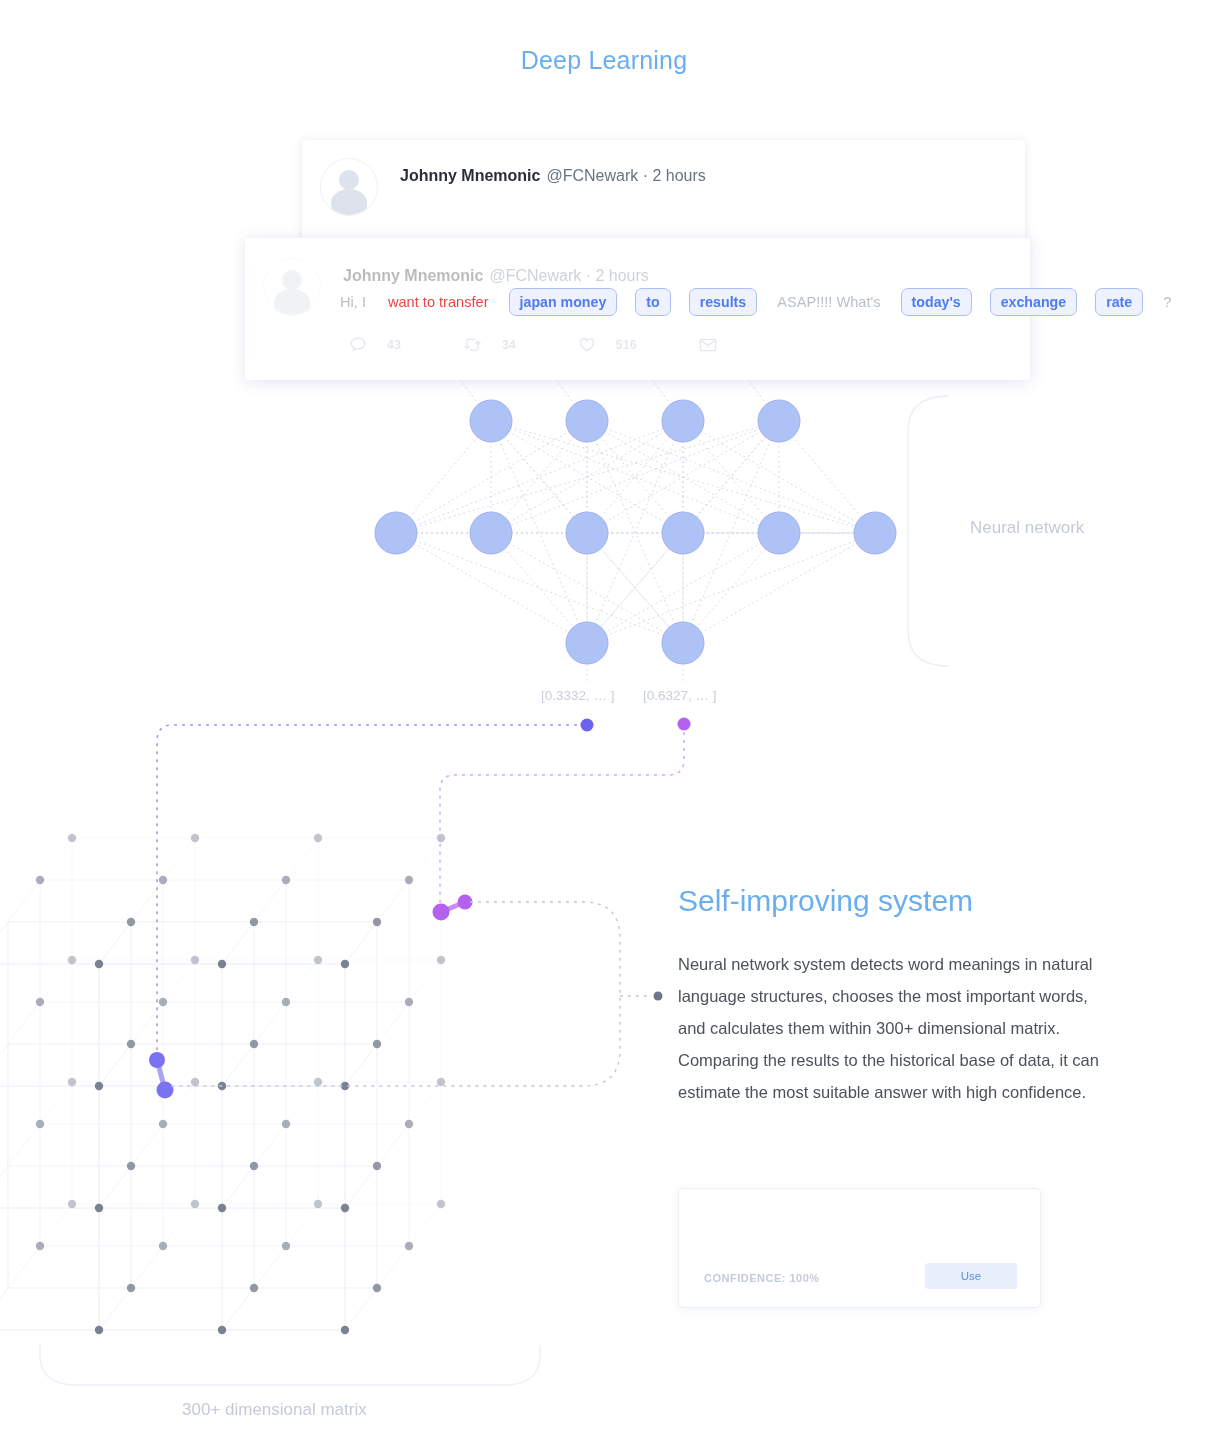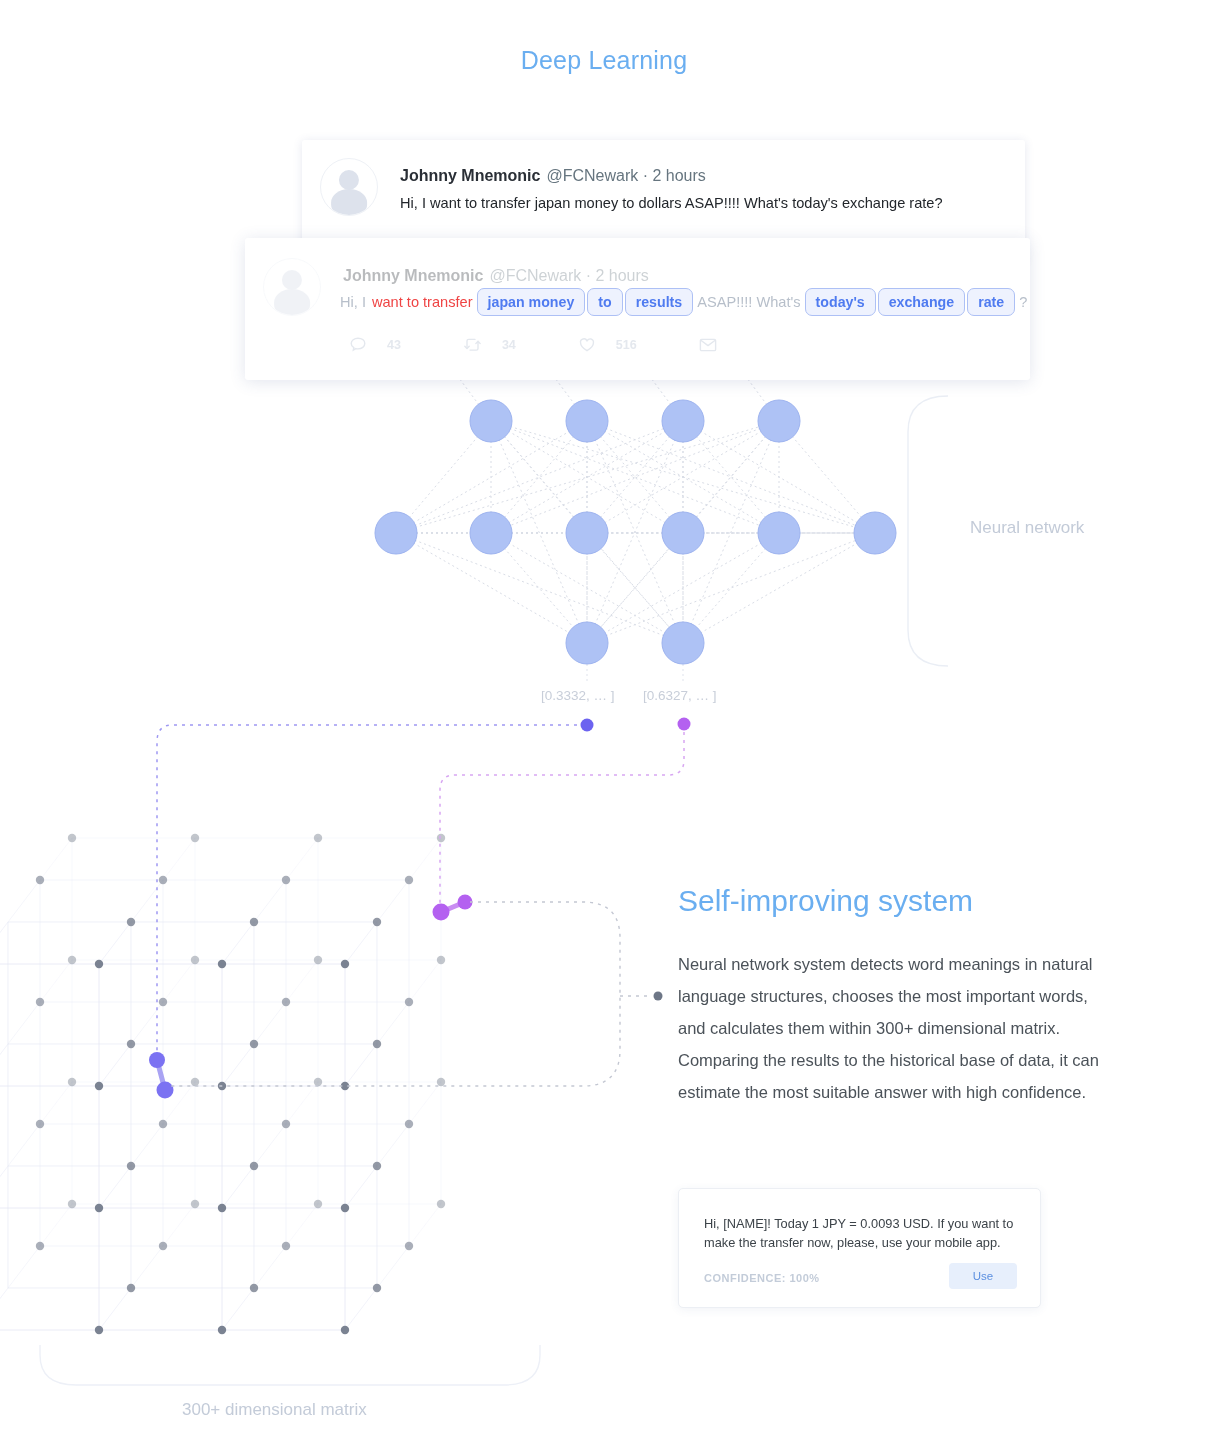--- a/index.html
+++ b/index.html
@@ -61,21 +61,21 @@
   .tw-handle { color: #66757f; font-weight: 400; margin-left: 6px; }
 
   #tweet-body-1 {
     position: absolute; left: 98px; top: 55px;
     font-size: 14.6px; color: #22262b; white-space: nowrap;
   }
 
   
   #tweet-body-2 {
     position: absolute; left: 92px; top: 50px;
-    display: flex; align-items: center; gap: 0;
+    display: flex; align-items: center; gap: 16px;
     font-size: 14.6px; white-space: nowrap;
   }
   .tk { display: inline-block; }
   .tk-faint  { color: #b7bfca; padding: 0 3px; }
   .tk-plain  { color: #ef4444; padding: 0 3px; }
   .pill {
     display: inline-block;
     background: #eef2fe; border: 1.6px solid #adc0f5; border-radius: 7px;
     color: #4f7bf0; font-weight: 700; font-size: 14.2px;
     padding: 6px 10px; margin: 0 1px;
@@ -120,21 +120,21 @@
   #answer-text {
     position: absolute; left: 25px; top: 25px; width: 316px;
     font-size: 12.8px; line-height: 19px; color: #3c4349;
   }
   #confidence {
     position: absolute; left: 25px; top: 83px;
     font-size: 11px; font-weight: 700; letter-spacing: .5px; color: #c3ccd9;
   }
   #use-button {
     position: absolute; right: 23px; top: 74px;
-    width: 68px; height: 26px; border-radius: 4px;
+    width: 92px; height: 26px; border-radius: 4px;
     background: #e7effc; border: none; cursor: pointer;
     color: #5b8fe0; font-size: 11.5px; font-family: "Liberation Sans", sans-serif;
   }
 
   
   .matrix-label {
     position: absolute; left: 182px; top: 1400px;
     font-size: 17px; color: #c3cbd8;
   }
 
@@ -459,21 +459,20 @@
   <div class="matrix-label">300+ dimensional matrix</div>
 
   <div class="card" id="tweet-card-1">
     <div class="avatar" id="avatar-1">
       <div class="head"></div>
         <div class="body"></div>
     </div>
     <div class="tw-head">
       <span class="tw-name">Johnny Mnemonic</span><span class="tw-handle">@FCNewark · 2 hours</span>
     </div>
-    <div id="tweet-body-1">Hi, I want to transfer japan money to dollars ASAP!!!! What's today's exchange rate?</div>
   </div>
 
   <div class="card" id="tweet-card-2">
     <div class="avatar" id="avatar-2">
       <div class="head"></div>
         <div class="body"></div>
     </div>
     <div class="tw-head">
       <span class="tw-name">Johnny Mnemonic</span><span class="tw-handle">@FCNewark · 2 hours</span>
     </div>
@@ -525,18 +524,17 @@
             </svg>
           </span>
         </div>
       </div>
   </div>
 
   <div class="section-title">Self-improving system</div>
   <div class="section-body">Neural network system detects word meanings in natural language structures, chooses the most important words, and calculates them within 300+ dimensional matrix. Comparing the results to the historical base of data, it can estimate the most suitable answer with high confidence.</div>
 
   <div id="answer-card">
-    <div id="answer-text">Hi, [NAME]! Today 1 JPY = 0.0093 USD. If you want to make the transfer now, please, use your mobile app.</div>
     <div id="confidence">CONFIDENCE: 100%</div>
     <button id="use-button">Use</button>
   </div>
 
 </div>
 
 </body></html>

